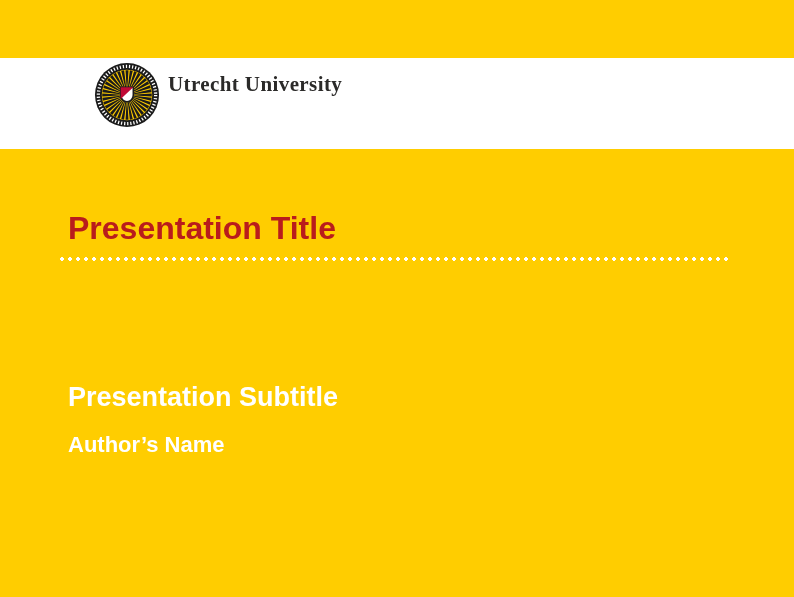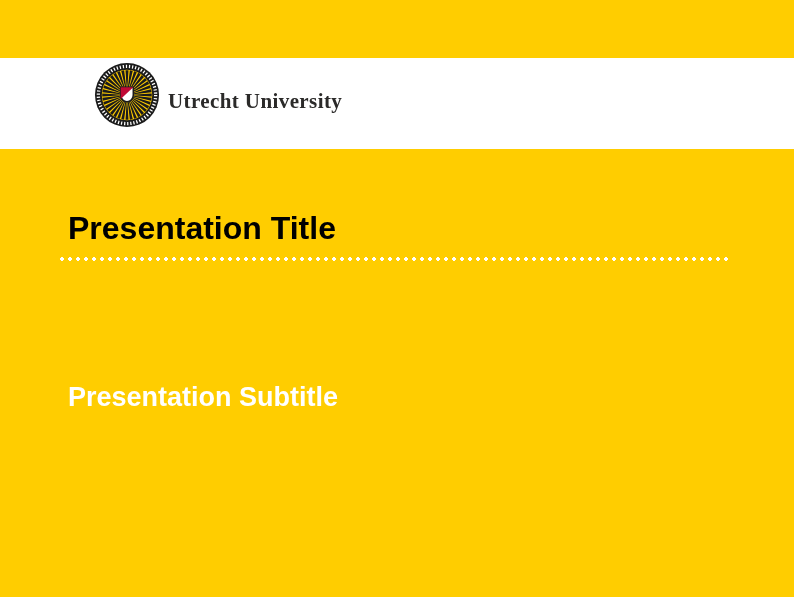--- a/index.html
+++ b/index.html
@@ -20,36 +20,36 @@
     width: 794px; height: 91px;
     background: #FFFFFF;
   }
   .seal {
     position: absolute;
     left: 94px; top: 4px;
     width: 66px; height: 66px;
   }
   .wordmark {
     position: absolute;
-    left: 168px; top: 33px;
+    left: 168px; top: 16px;
     font-family: "Liberation Serif", serif;
     font-weight: bold;
     font-size: 21px;
     line-height: 1;
     letter-spacing: 0.4px;
     color: #2B2A29;
     white-space: nowrap;
   }
   .title {
     position: absolute;
     left: 68px; top: 212px;
     font-size: 32px;
     font-weight: bold;
     line-height: 1;
-    color: #000000;
+    color: #b91c1c;
     white-space: nowrap;
   }
   .dots-separator {
     position: absolute;
     left: 60px; top: 257px;
     width: 670px; height: 4px;
     background-image: radial-gradient(circle 1.7px at 2px 2px, #FFFFFF 98%, rgba(255,255,255,0));
     background-size: 8px 4px;
     background-repeat: repeat-x;
   }
@@ -134,14 +134,15 @@
 
     <div class="wordmark">Utrecht University</div>
   </div>
 
   <h1 class="title">Presentation Title</h1>
 
   <div class="dots-separator"></div>
 
   <h2 class="subtitle">Presentation Subtitle</h2>
 
+  <div class="author">Author’s Name</div>
 
 </div>
 
 </body></html>

